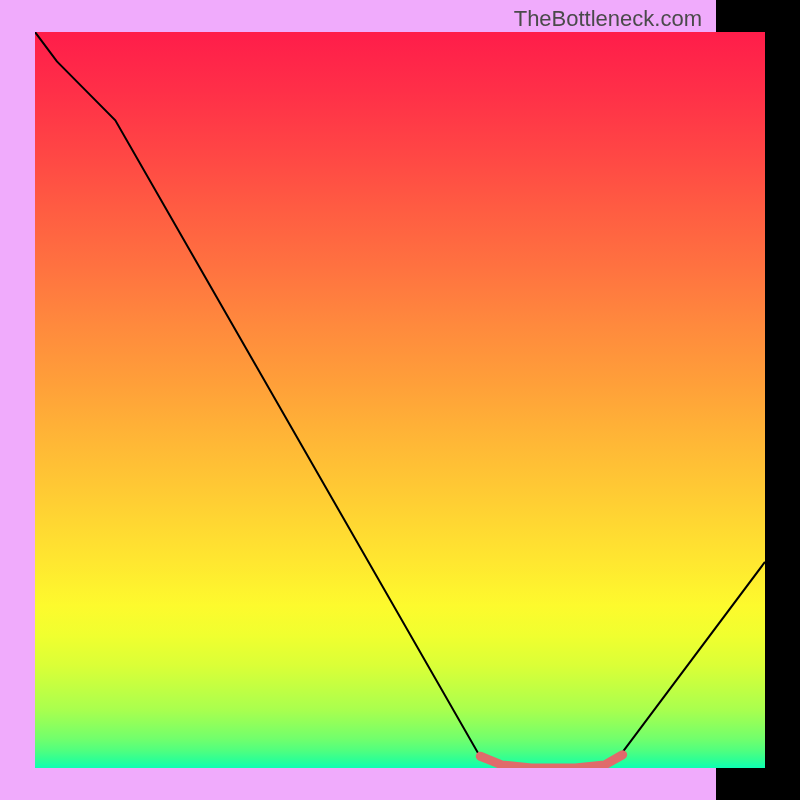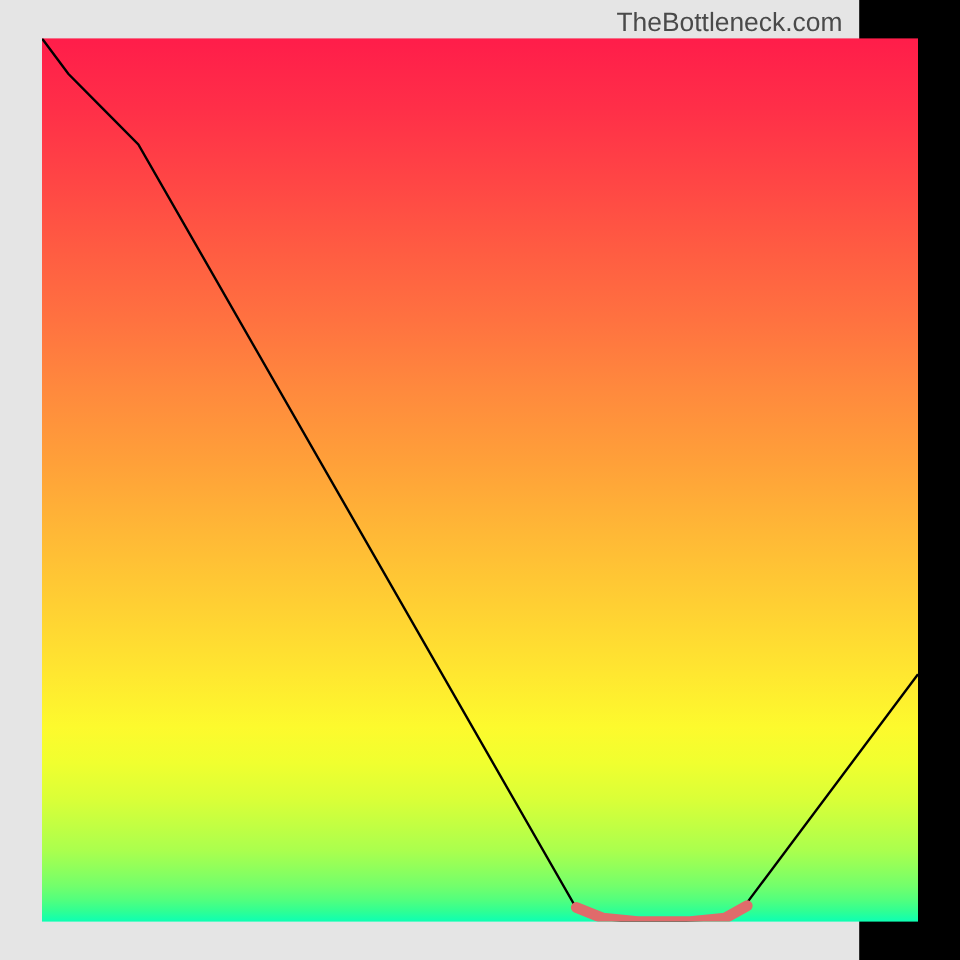--- a/index.html
+++ b/index.html
@@ -1,21 +1,21 @@
 <!DOCTYPE html>
 <html><head>
 <meta charset="utf-8">
 <style>
   * { margin: 0; padding: 0; box-sizing: border-box; }
   html, body { width: 800px; height: 800px; overflow: hidden; background: #000; }
   .container {
     width: 716px;
     height: 800px;
     position: relative;
-    background: #e5e5e5;
+    background: #f0abfc;
   }
   .watermark {
     position: absolute;
     top: 6px;
     right: 14px;
     color: #4a4a4a;
     font-family: Arial, Helvetica, sans-serif;
     font-size: 22px;
     font-weight: 500;
     z-index: 10;

